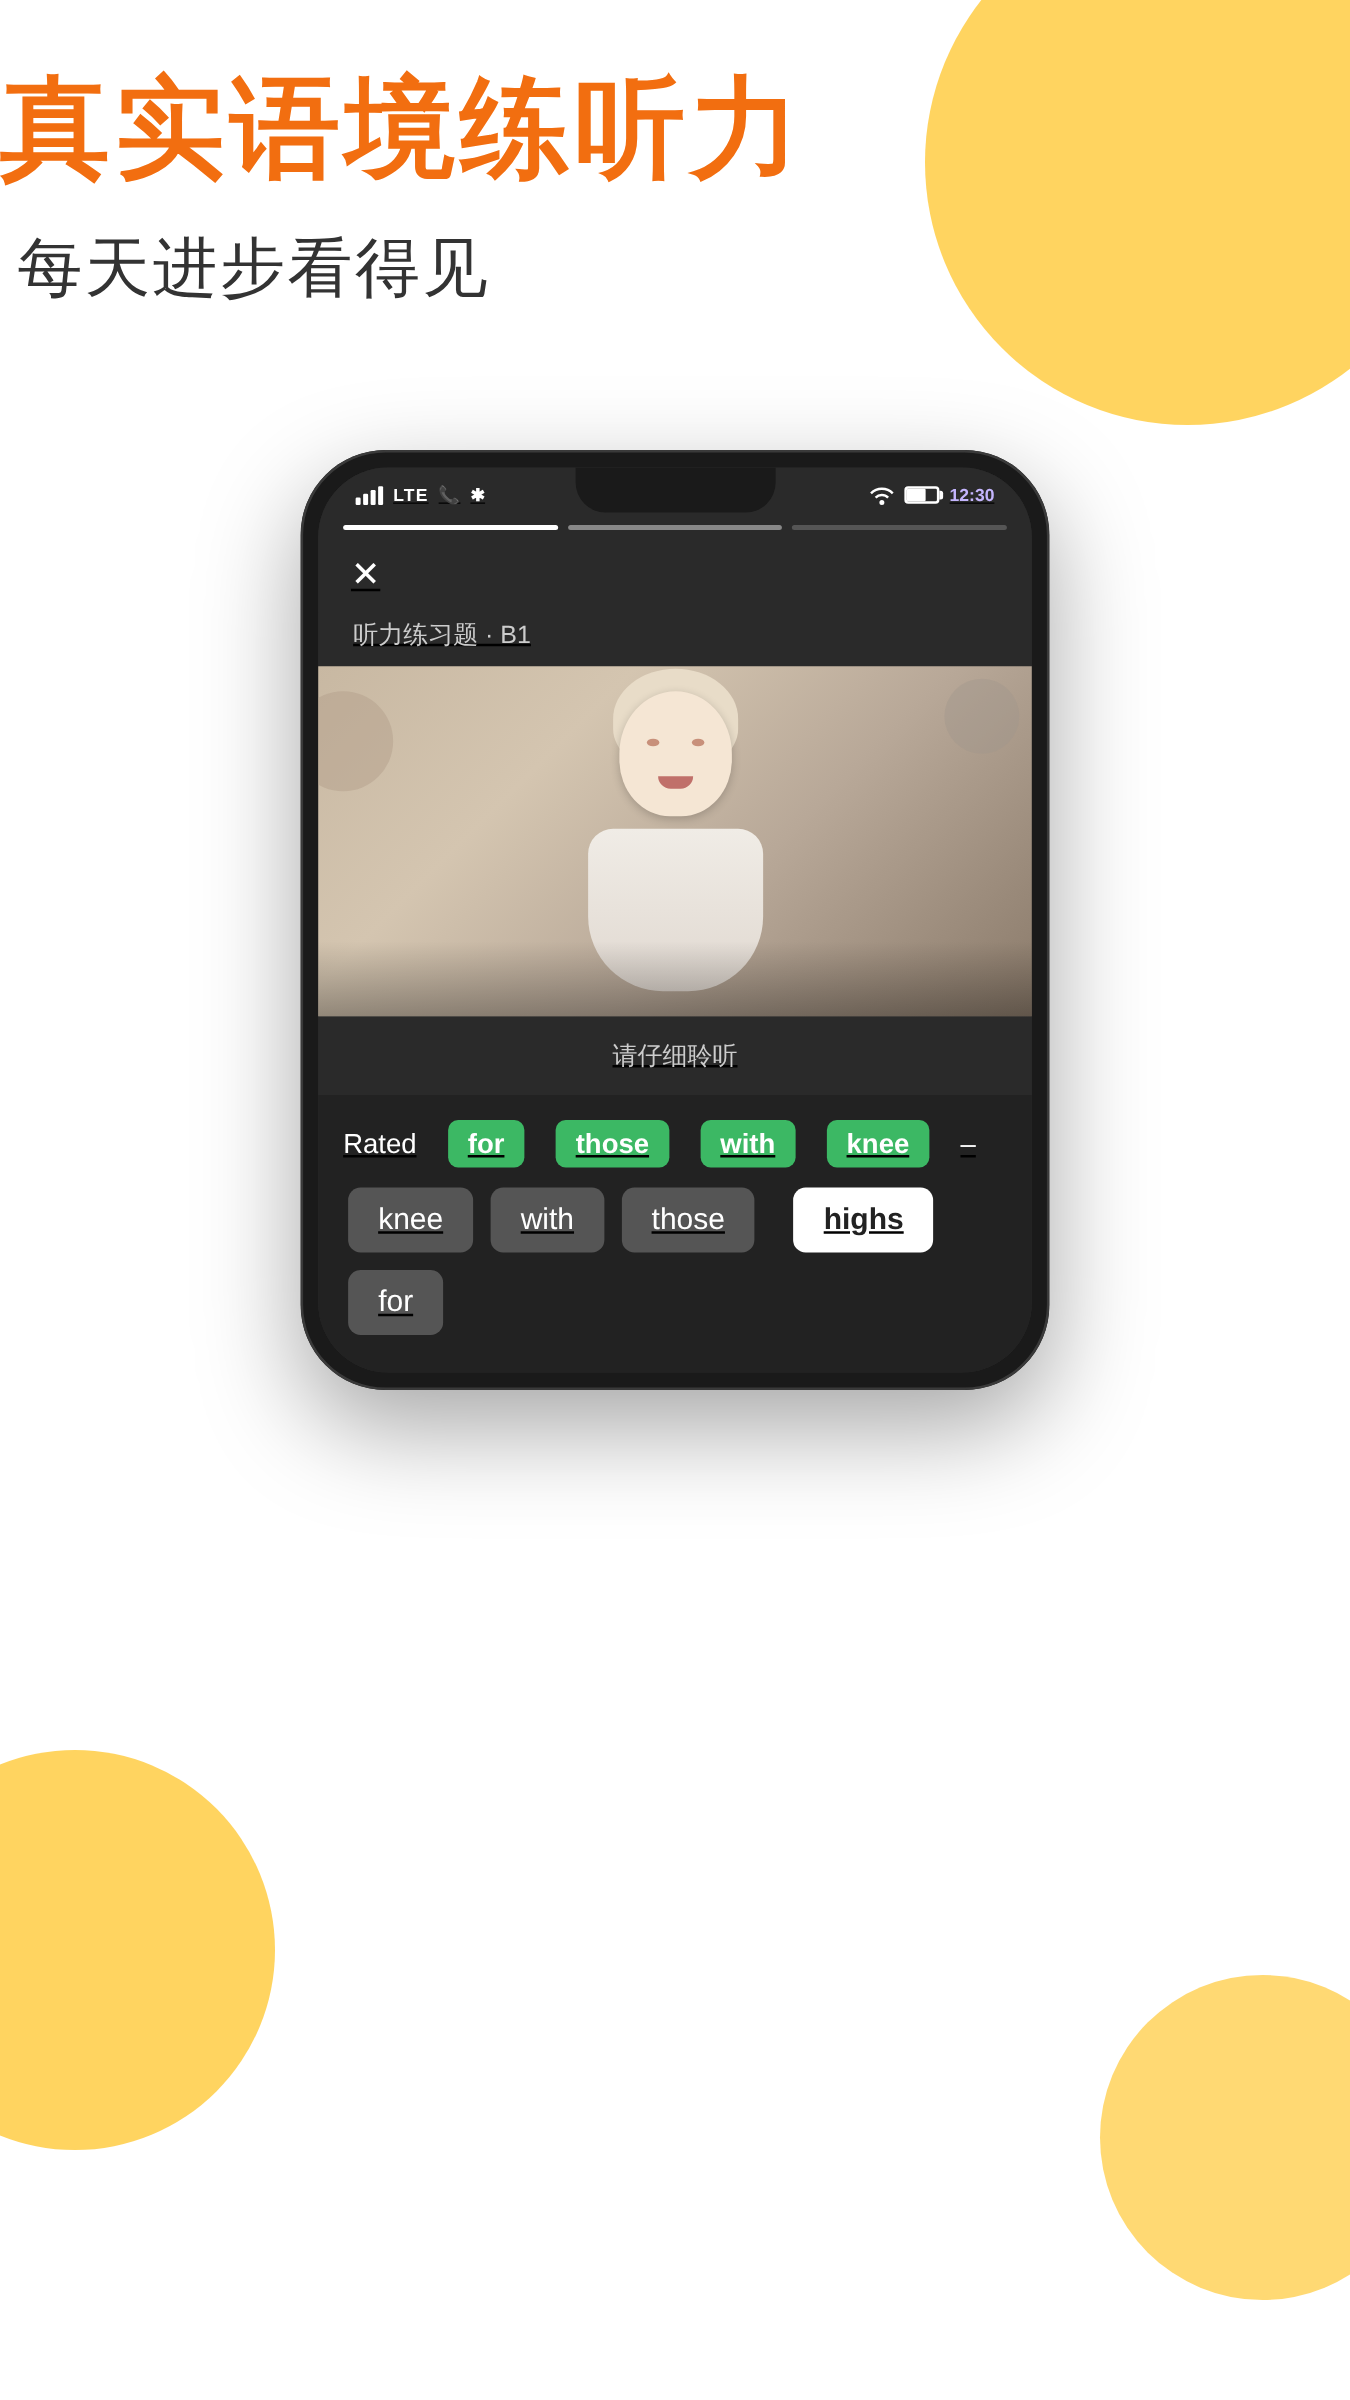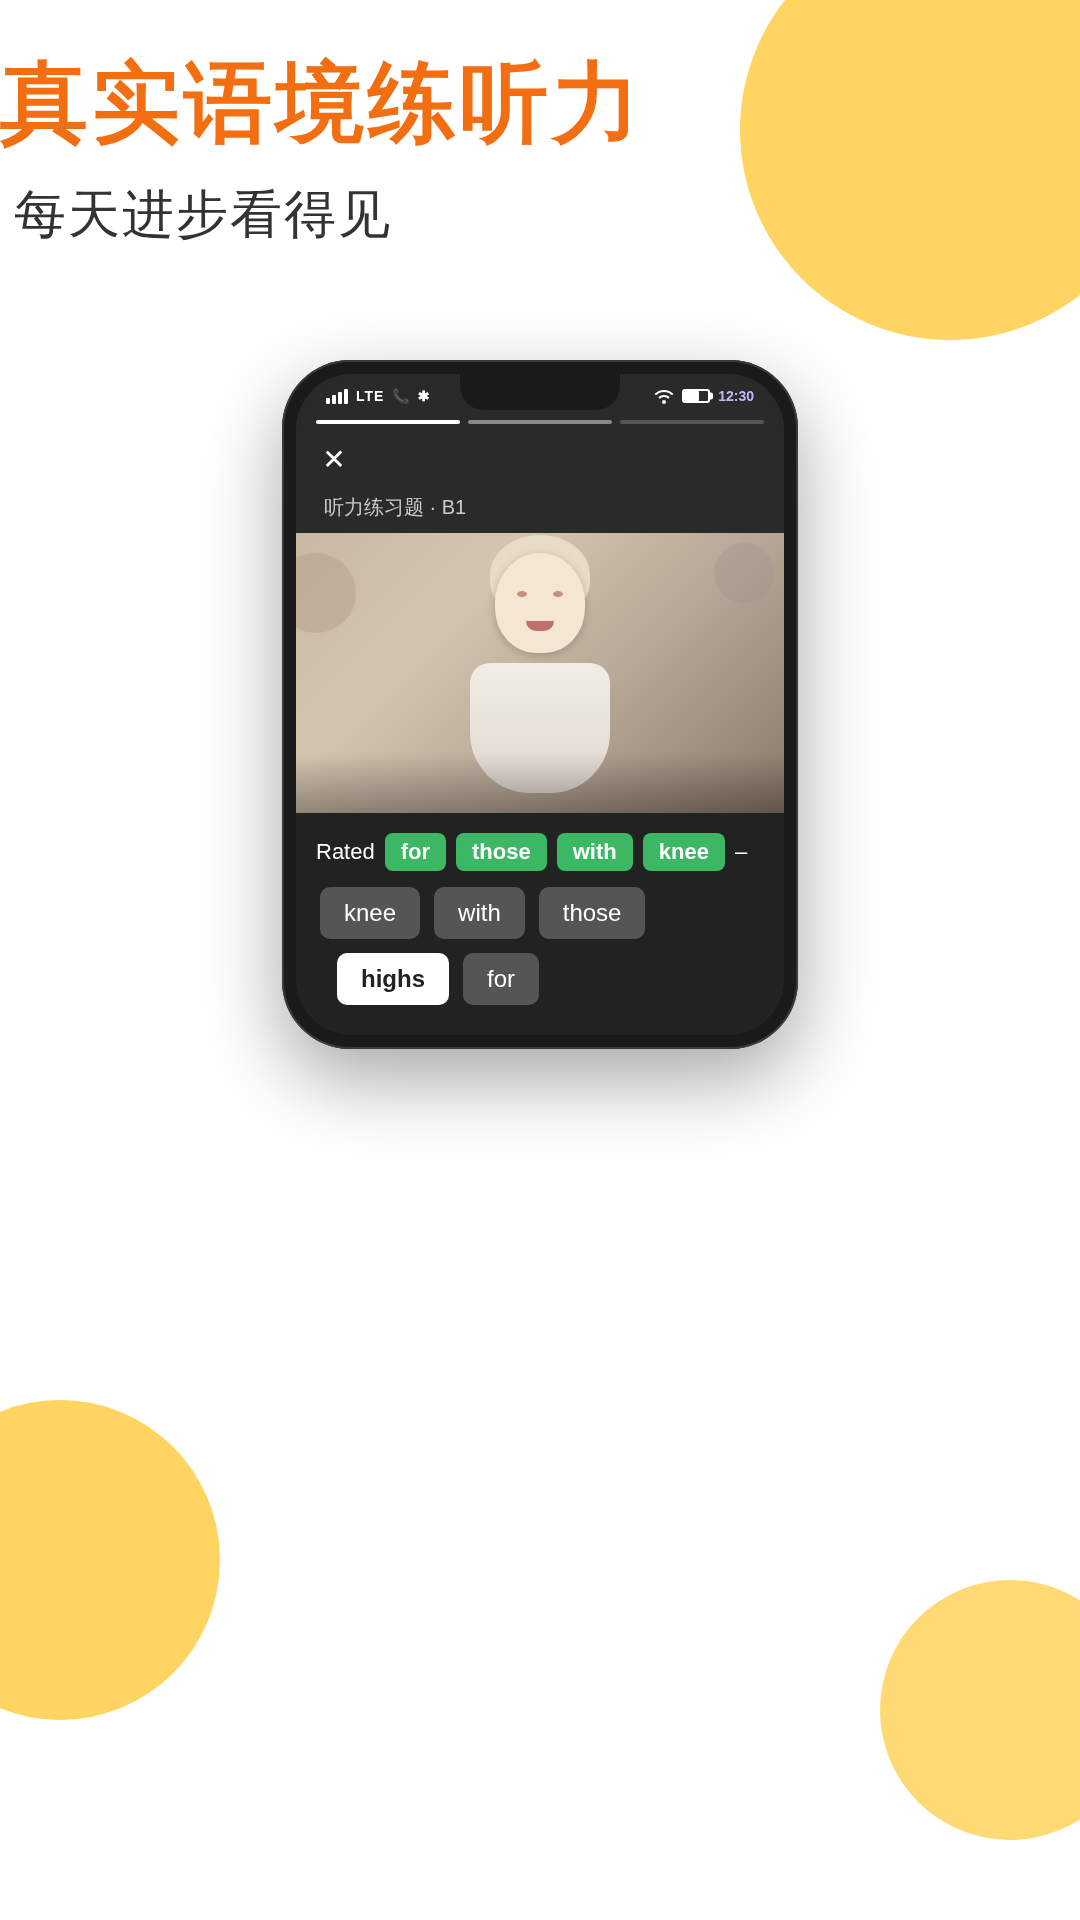--- a/index.html
+++ b/index.html
@@ -70,22 +70,23 @@
       letter-spacing: 2px;
       margin-left: 14px;
     }
 
     
     .phone-wrapper {
       position: absolute;
       top: 360px;
       left: 50%;
       transform: translateX(-50%);
-      width: 516px;
+      width: 599px;
       z-index: 2;
+      text-decoration: underline;
     }
     .phone-outer {
       background: #1a1a1a;
       border-radius: 68px;
       padding: 14px;
       box-shadow: 0 30px 80px rgba(0,0,0,0.35), inset 0 0 0 2px #3a3a3a;
       position: relative;
     }
     .phone-inner {
       background: #2a2a2a;
@@ -316,21 +317,21 @@
       background: #222;
       border-radius: 0 0 56px 56px;
       padding: 20px 20px 30px;
     }
 
     
     .sentence-line {
       display: flex;
       flex-wrap: wrap;
       align-items: center;
-      gap: 10px;
+      gap: 25px;
       margin-bottom: 14px;
     }
     .word-static {
       color: #fff;
       font-size: 22px;
     }
     .word-tag-green {
       background: #3CB864;
       color: #fff;
       font-size: 22px;
@@ -455,20 +456,21 @@
               <div style="position:absolute;top:38px;right:22px;width:10px;height:6px;background:#c8907a;border-radius:50%;"></div>
               <div style="position:absolute;bottom:22px;left:50%;transform:translateX(-50%);width:28px;height:10px;background:#c0706a;border-radius:0 0 14px 14px;"></div>
 
             </div>
             <div class="char-dress"></div>
           </div>
         </div>
         <div class="video-dark-overlay"></div>
       </div>
 
+      <div class="instruction-text">请仔细聆听</div>
 
       <div class="answer-panel">
 
         <div class="sentence-line">
           <span class="word-static">Rated</span>
           <span class="word-tag-green">for</span>
           <span class="word-tag-green">those</span>
           <span class="word-tag-green">with</span>
           <span class="word-tag-green">knee</span>
           <span class="dash-text">–</span>

